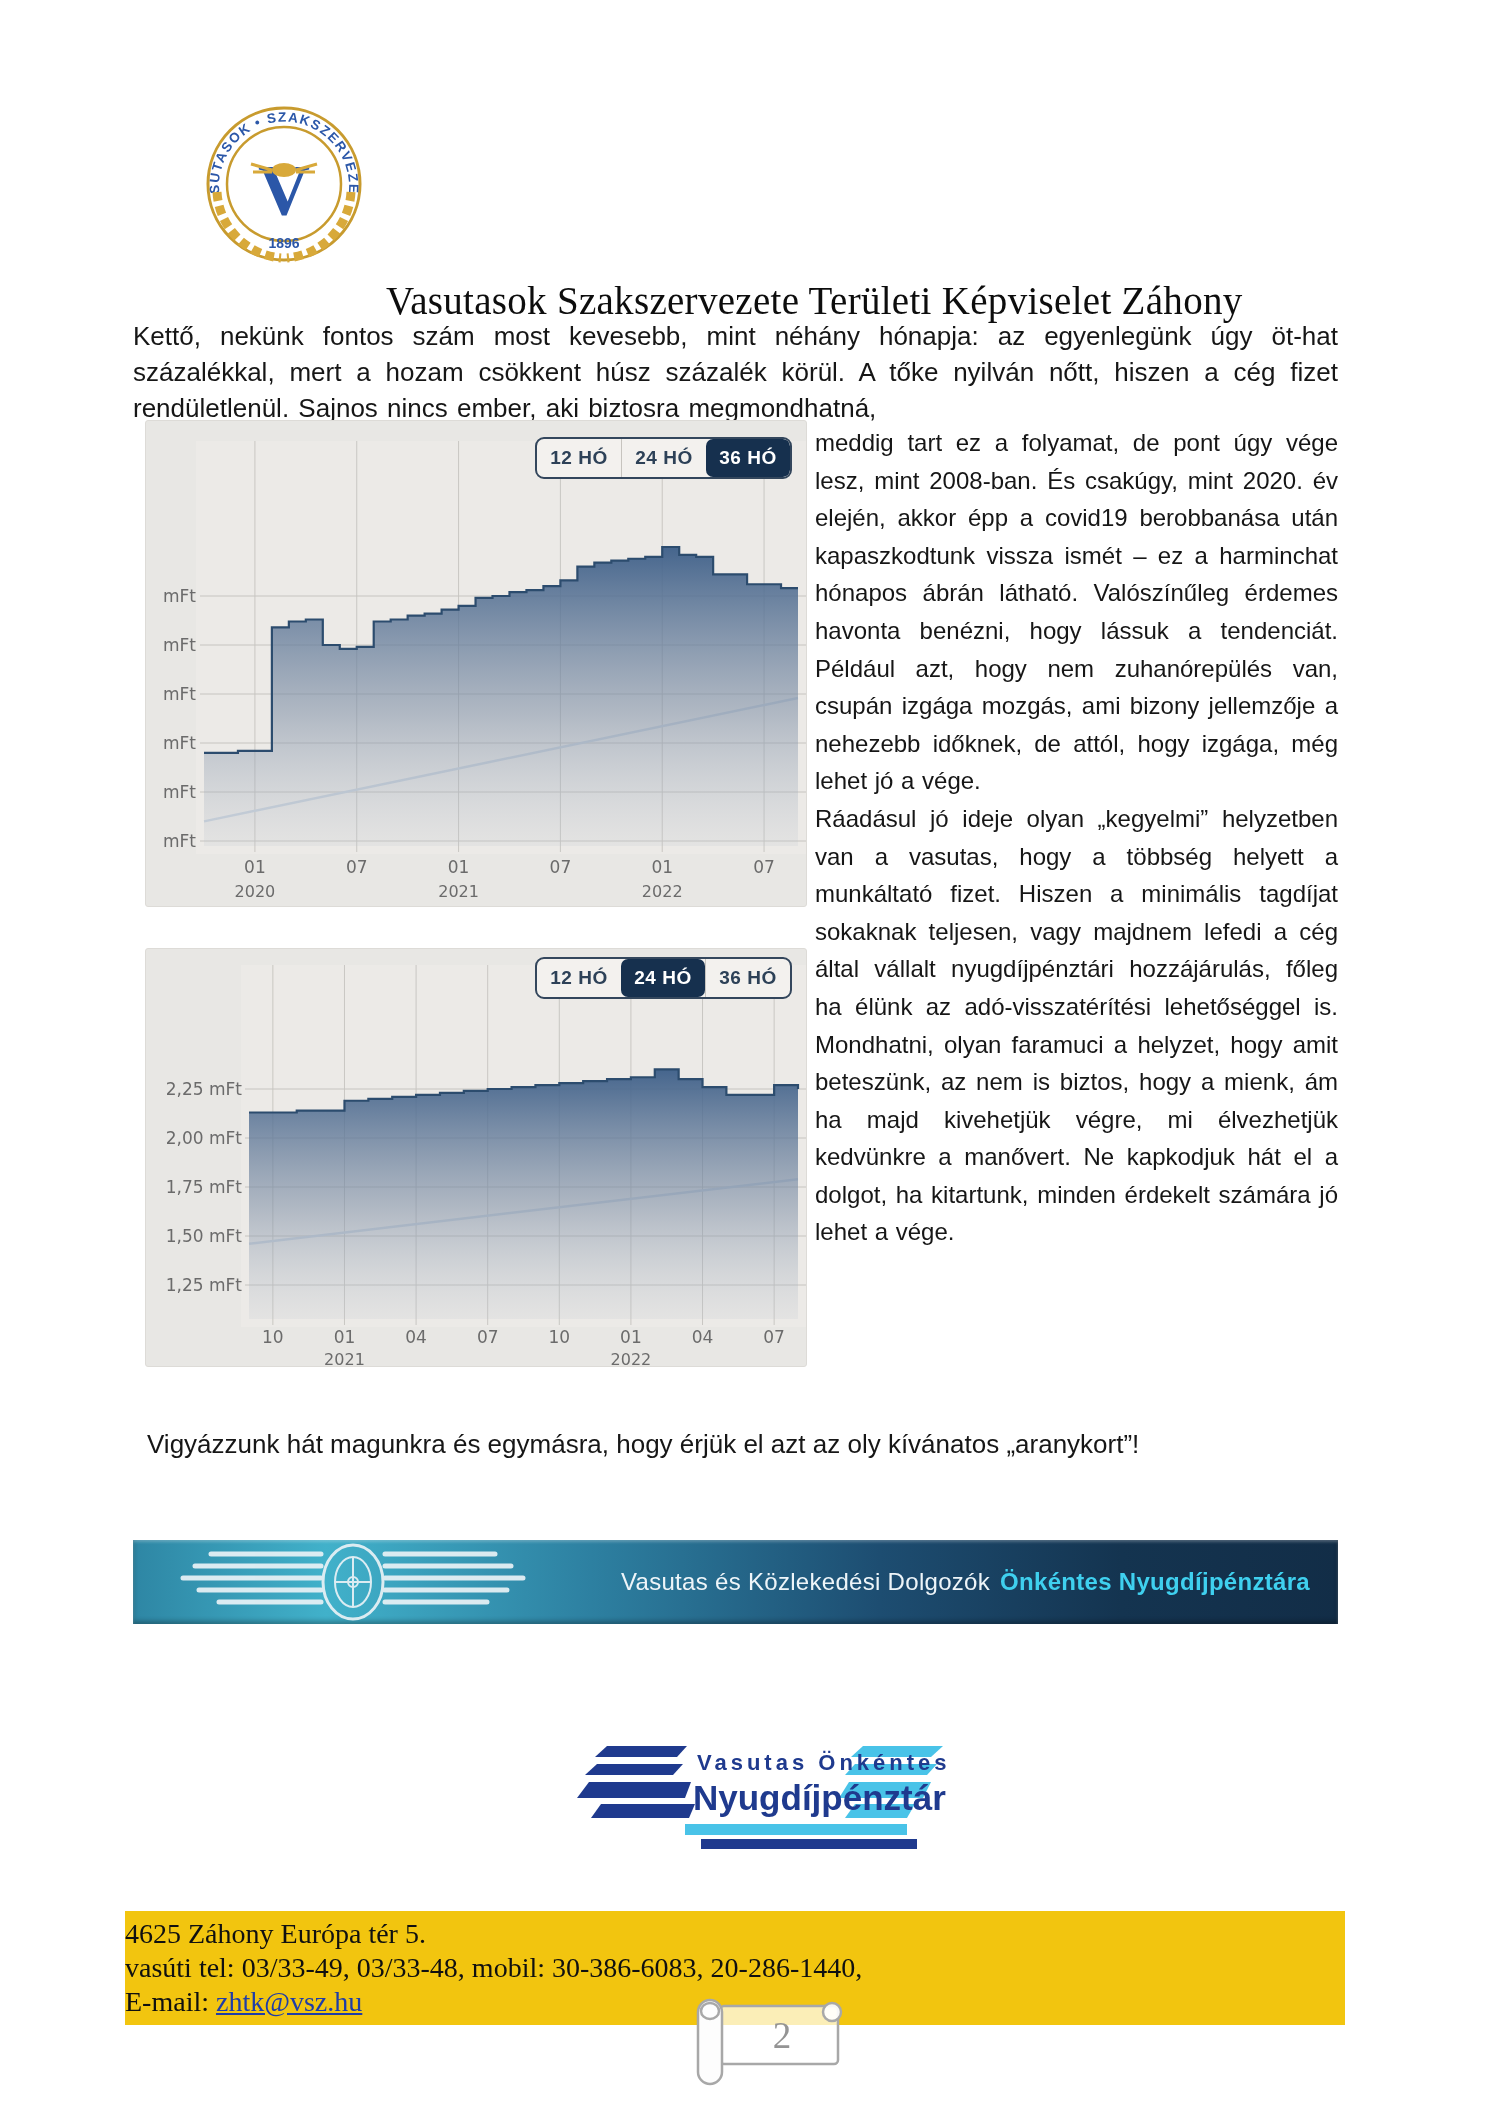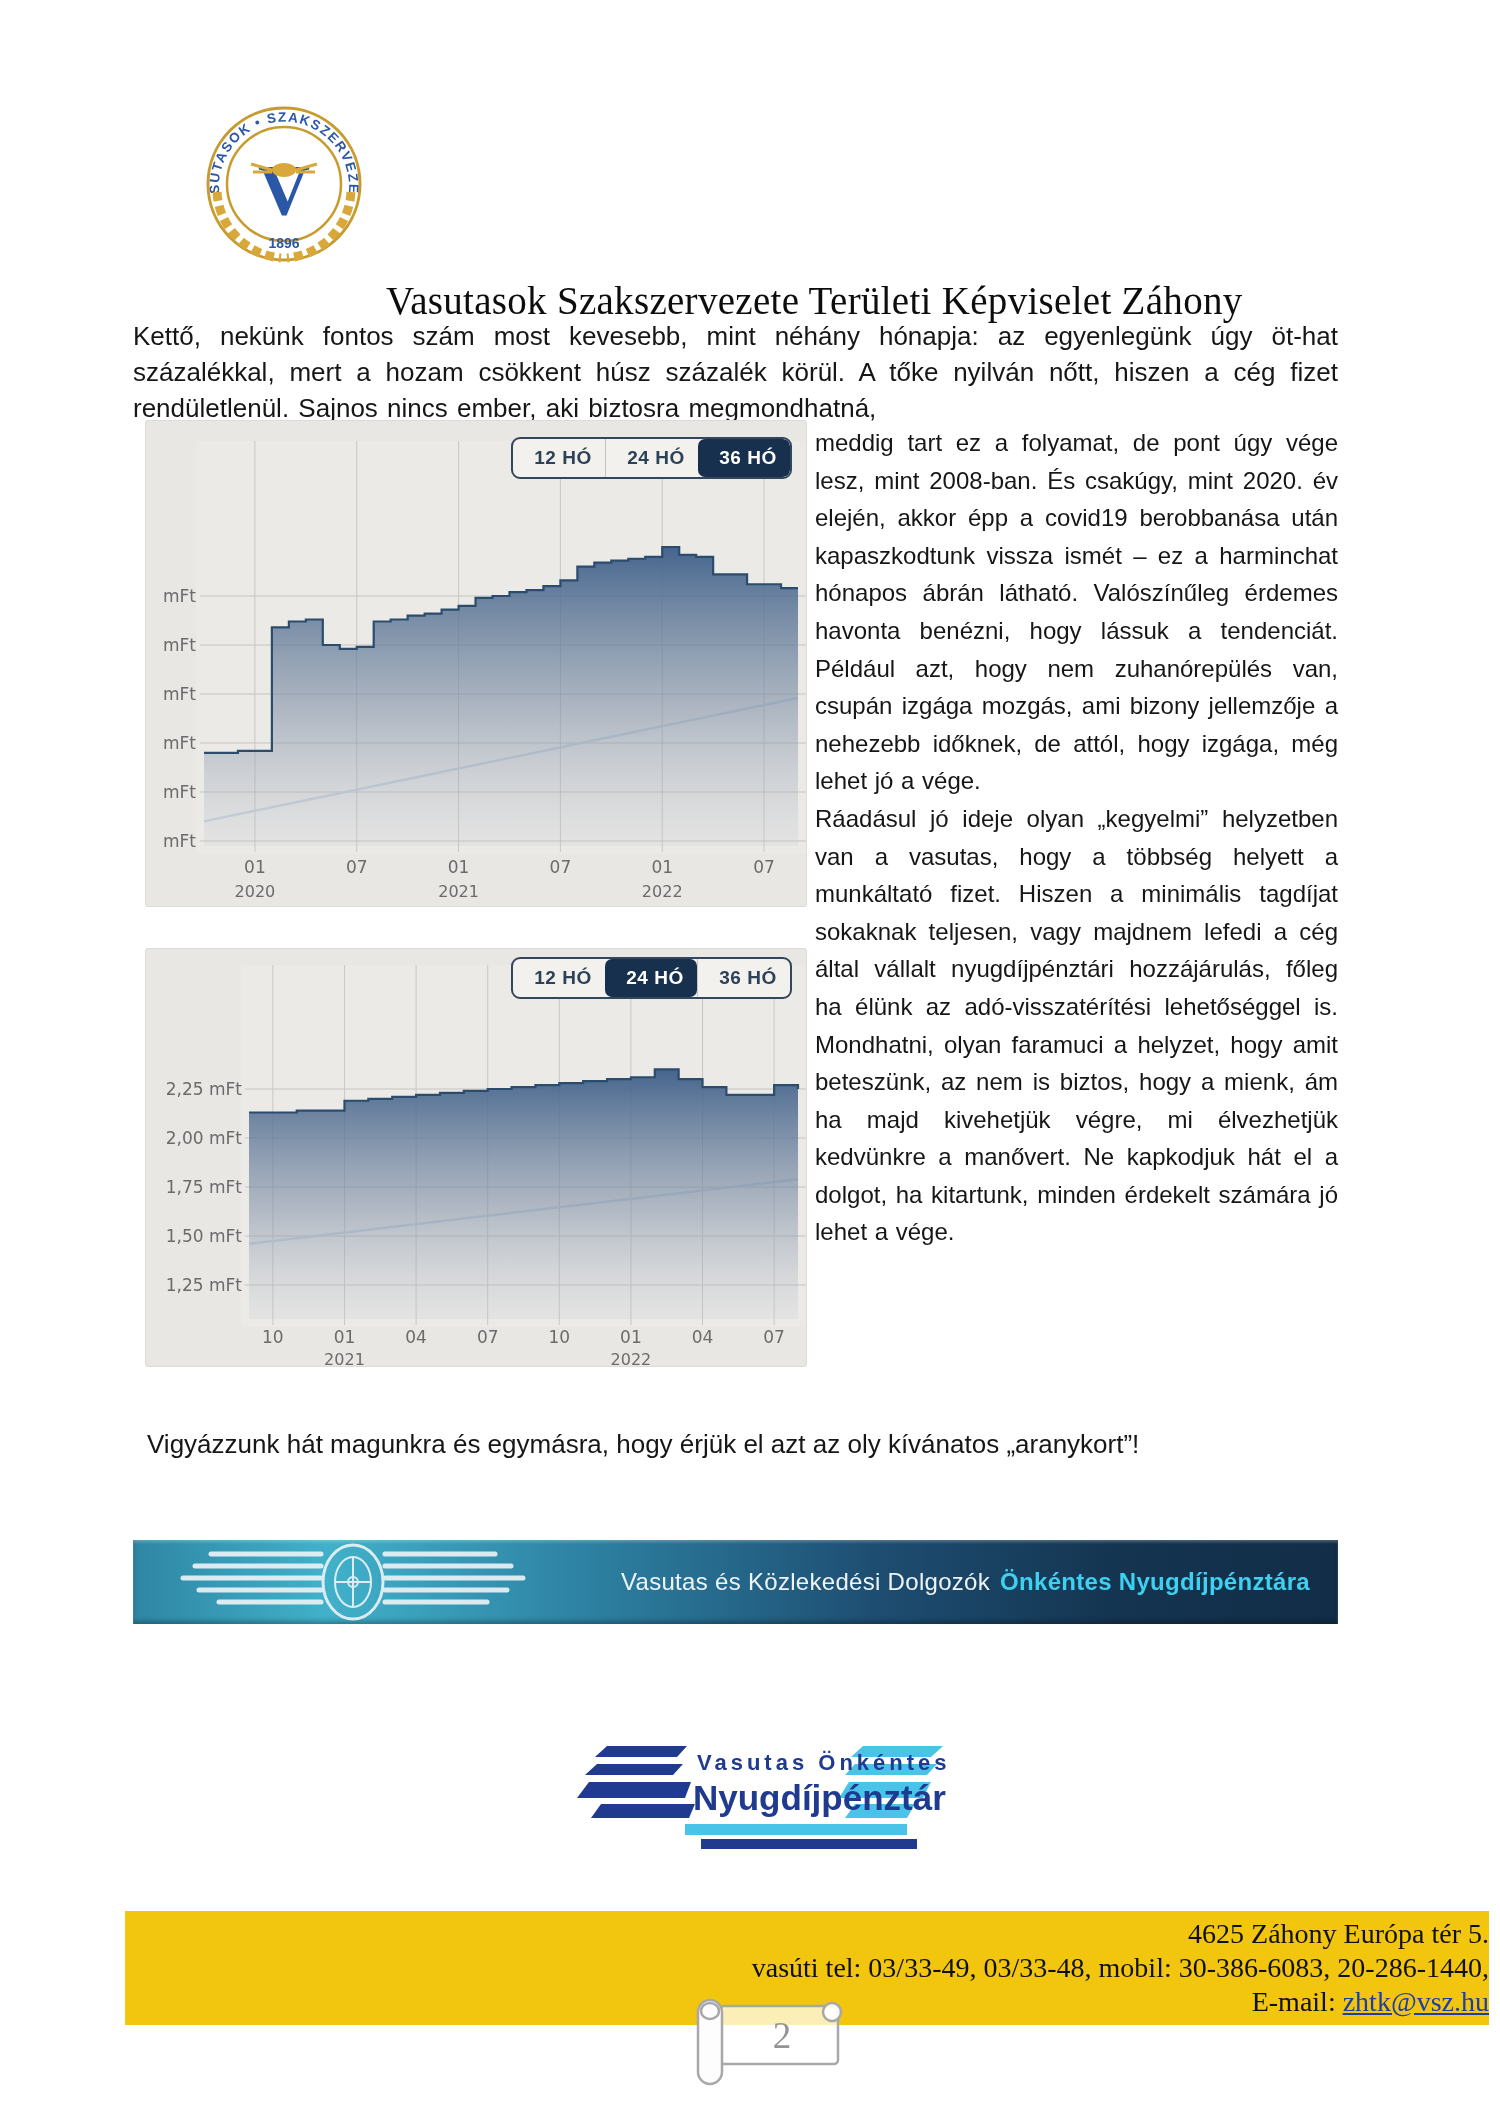--- a/index.html
+++ b/index.html
@@ -17,40 +17,40 @@
   .rightcol p{margin:0;}
   .closing{position:absolute;left:147px;top:1426px;width:1205px;font-size:26px;line-height:36px;}
   .signature{position:absolute;left:838px;top:1478px;width:500px;font-size:26px;text-align:right;}
   
   .chart{position:absolute;background:#e8e7e4;border:1px solid #dddbd7;border-radius:3px;overflow:hidden;}
   .chart svg{display:block;}
   .chart text{font-family:"DejaVu Sans",sans-serif;fill:#6b6b6b;}
   .tabs{position:absolute;right:14px;display:flex;border:2px solid #33465c;border-radius:9px;
         background:#f3f1ee;overflow:hidden;}
   .tab{width:84px;height:38px;line-height:38px;text-align:center;font-size:19px;font-weight:700;
-       color:#2d4157;letter-spacing:.5px;border-left:1px solid #c7c4bf;cursor:pointer;padding-left:8px;}
+       color:#2d4157;letter-spacing:.5px;border-left:1px solid #c7c4bf;cursor:pointer;}
   .tab:first-child{border-left:none;}
   .tab.active{background:#16304e;color:#ffffff;border-left:none;border-radius:7px;}
   
   .banner{position:absolute;left:133px;top:1540px;width:1205px;height:84px;
           background:linear-gradient(90deg,#2e86a4 0%,#41b1ca 16%,#2d80a1 38%,#1d4d71 62%,#143450 82%,#122d47 100%);
           box-shadow:inset 0 2px 3px rgba(255,255,255,.25), inset 0 -3px 5px rgba(0,0,0,.3);}
   .banner-text{position:absolute;right:28px;top:0;height:84px;display:flex;align-items:center;
                font-size:24px;letter-spacing:.3px;white-space:nowrap;}
   .banner-text .w{color:#eef5f9;}
   .banner-text .c{margin-left:10px;font-weight:700;}
   
   .vonyp{position:absolute;left:555px;top:1740px;width:390px;height:145px;}
   .vonyp-line1{position:absolute;left:142px;top:10px;font-size:22px;font-weight:700;
                letter-spacing:4px;color:#1f3a8e;white-space:nowrap;}
   .vonyp-line2{position:absolute;left:138px;top:38px;font-size:35px;font-weight:700;
                color:#1f3a8e;white-space:nowrap;}
   
-  .footer{position:absolute;left:125px;top:1911px;width:1364px;height:114px;
-          text-align:right;font-family:"Liberation Serif",serif;font-size:28px;color:#101010;
+  .footer{position:absolute;left:125px;top:1911px;width:1220px;height:114px;
+          text-align:left;font-family:"Liberation Serif",serif;font-size:28px;color:#101010;
           padding-top:6px;box-sizing:border-box;line-height:34px;}
   .footer a{color:#1f3da8;text-decoration:underline;}
   .scroll{position:absolute;left:690px;top:1996px;width:160px;height:92px;}
   .scroll-num{position:absolute;left:62px;top:18px;width:60px;text-align:center;
               font-family:"Liberation Serif",serif;font-size:37px;color:#949494;}
 </style>
 </head>
 <body>
 
 <div class="page">

